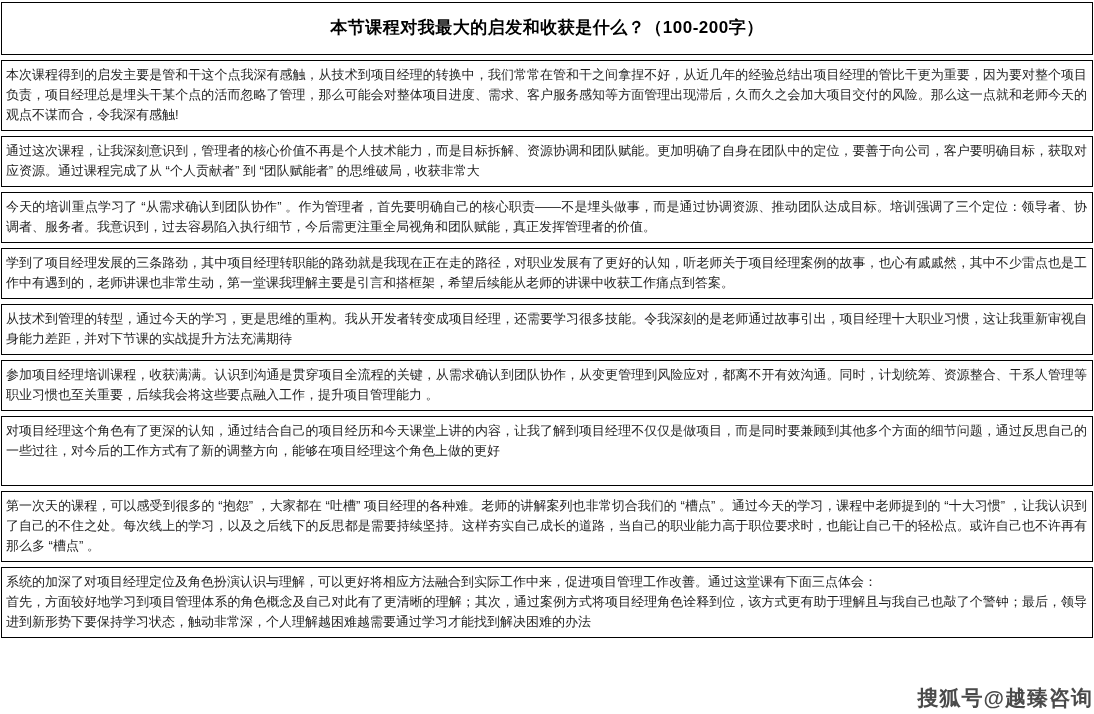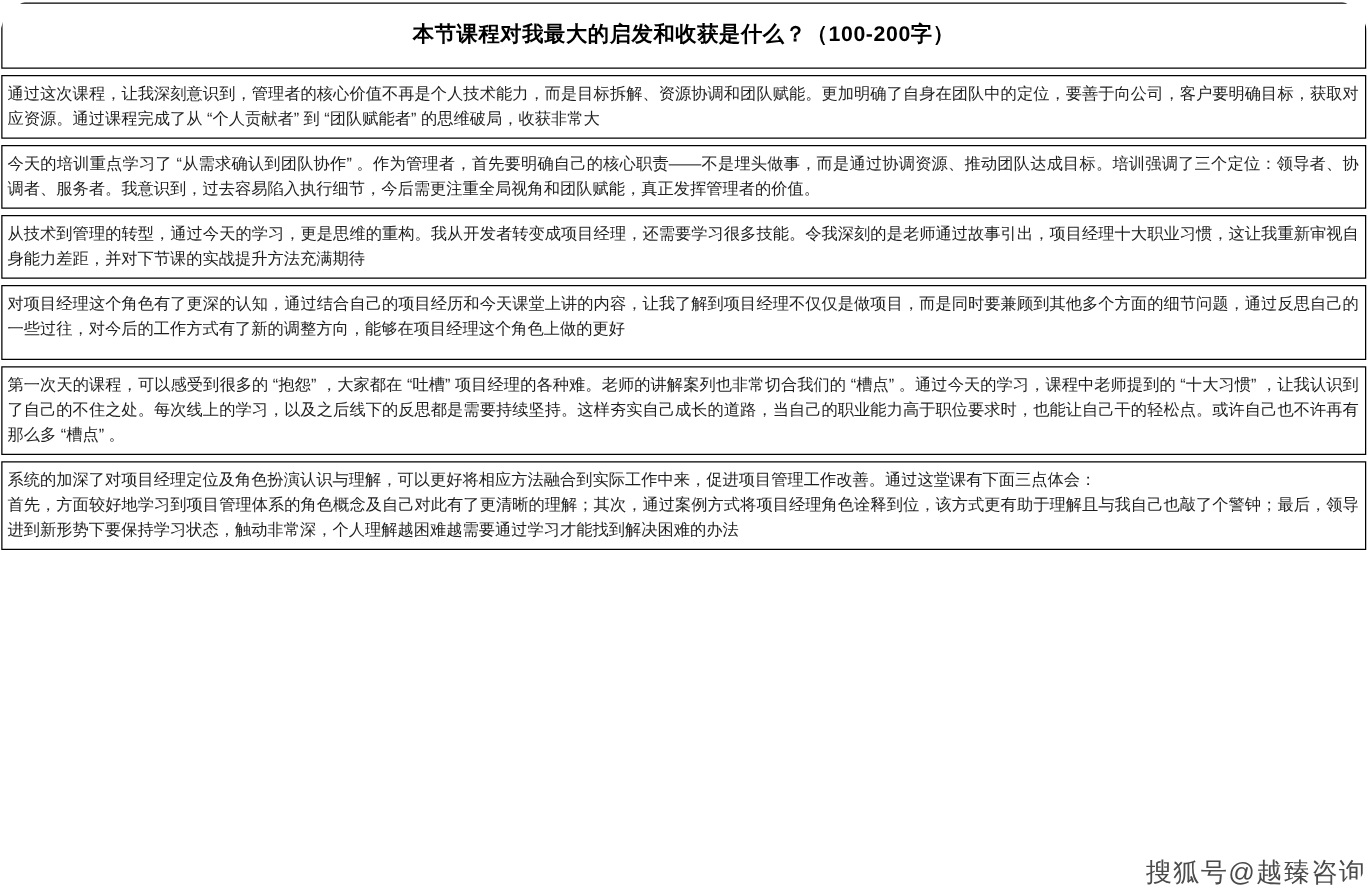--- a/index.html
+++ b/index.html
@@ -9,21 +9,20 @@
     font-family: "Liberation Sans", "DejaVu Sans", sans-serif;
   }
   .page {
     position: relative;
     width: 1094px;
     height: 714px;
     overflow: hidden;
     background: #ffffff;
     box-sizing: border-box;
     padding: 2px 1px 0 1px;
-    border-radius: 29px;
   }
   .title-cell {
     border: 1px solid #000000;
     box-sizing: border-box;
     text-align: center;
     font-size: 17px;
     line-height: 20px;
     font-weight: bold;
     color: #000000;
     padding: 15px 6px 16px 6px;
@@ -36,28 +35,28 @@
     padding: 4px 5px 5px 4px;
     margin-bottom: 5px;
     min-height: 33px;
     font-size: 13px;
     line-height: 20px;
     color: #1f1f1f;
     text-align: justify;
     white-space: pre-line;
   }
   .cell.tall {
-    padding-bottom: 14px;
+    padding-bottom: 24px;
   }
   .watermark {
     position: absolute;
     right: 1px;
     top: 684px;
     font-size: 21px;
-    font-weight: normal;
+    font-weight: bold;
     color: #4a4a4a;
     letter-spacing: 1px;
     white-space: nowrap;
     text-shadow:
       -2px -2px 0 #ffffff,
        2px -2px 0 #ffffff,
       -2px  2px 0 #ffffff,
        2px  2px 0 #ffffff,
        0   -2px 0 #ffffff,
        0    2px 0 #ffffff,
@@ -65,23 +64,26 @@
        2px  0   0 #ffffff;
   }
 </style>
 </head>
 <body>
 
 <div class="page">
 
   <div class="title-cell">本节课程对我最大的启发和收获是什么？（100-200字）</div>
 
+  <div class="cell">本次课程得到的启发主要是管和干这个点我深有感触，从技术到项目经理的转换中，我们常常在管和干之间拿捏不好，从近几年的经验总结出项目经理的管比干更为重要，因为要对整个项目负责，项目经理总是埋头干某个点的活而忽略了管理，那么可能会对整体项目进度、需求、客户服务感知等方面管理出现滞后，久而久之会加大项目交付的风险。那么这一点就和老师今天的观点不谋而合，令我深有感触!</div>
   <div class="cell">通过这次课程，让我深刻意识到，管理者的核心价值不再是个人技术能力，而是目标拆解、资源协调和团队赋能。更加明确了自身在团队中的定位，要善于向公司，客户要明确目标，获取对应资源。通过课程完成了从 “个人贡献者” 到 “团队赋能者” 的思维破局，收获非常大</div>
   <div class="cell">今天的培训重点学习了 “从需求确认到团队协作” 。作为管理者，首先要明确自己的核心职责——不是埋头做事，而是通过协调资源、推动团队达成目标。培训强调了三个定位：领导者、协调者、服务者。我意识到，过去容易陷入执行细节，今后需更注重全局视角和团队赋能，真正发挥管理者的价值。</div>
+  <div class="cell">学到了项目经理发展的三条路劲，其中项目经理转职能的路劲就是我现在正在走的路径，对职业发展有了更好的认知，听老师关于项目经理案例的故事，也心有戚戚然，其中不少雷点也是工作中有遇到的，老师讲课也非常生动，第一堂课我理解主要是引言和搭框架，希望后续能从老师的讲课中收获工作痛点到答案。</div>
   <div class="cell">从技术到管理的转型，通过今天的学习，更是思维的重构。我从开发者转变成项目经理，还需要学习很多技能。令我深刻的是老师通过故事引出，项目经理十大职业习惯，这让我重新审视自身能力差距，并对下节课的实战提升方法充满期待</div>
+  <div class="cell">参加项目经理培训课程，收获满满。认识到沟通是贯穿项目全流程的关键，从需求确认到团队协作，从变更管理到风险应对，都离不开有效沟通。同时，计划统筹、资源整合、干系人管理等职业习惯也至关重要，后续我会将这些要点融入工作，提升项目管理能力 。</div>
   <div class="cell tall">对项目经理这个角色有了更深的认知，通过结合自己的项目经历和今天课堂上讲的内容，让我了解到项目经理不仅仅是做项目，而是同时要兼顾到其他多个方面的细节问题，通过反思自己的一些过往，对今后的工作方式有了新的调整方向，能够在项目经理这个角色上做的更好</div>
   <div class="cell">第一次天的课程，可以感受到很多的 “抱怨” ，大家都在 “吐槽” 项目经理的各种难。老师的讲解案列也非常切合我们的 “槽点” 。通过今天的学习，课程中老师提到的 “十大习惯” ，让我认识到了自己的不住之处。每次线上的学习，以及之后线下的反思都是需要持续坚持。这样夯实自己成长的道路，当自己的职业能力高于职位要求时，也能让自己干的轻松点。或许自己也不许再有那么多 “槽点” 。</div>
   <div class="cell">系统的加深了对项目经理定位及角色扮演认识与理解，可以更好将相应方法融合到实际工作中来，促进项目管理工作改善。通过这堂课有下面三点体会：
 首先，方面较好地学习到项目管理体系的角色概念及自己对此有了更清晰的理解；其次，通过案例方式将项目经理角色诠释到位，该方式更有助于理解且与我自己也敲了个警钟；最后，领导进到新形势下要保持学习状态，触动非常深，个人理解越困难越需要通过学习才能找到解决困难的办法</div>
 
   <div class="watermark">搜狐号@越臻咨询</div>
 
 </div>
 
 </body></html>

